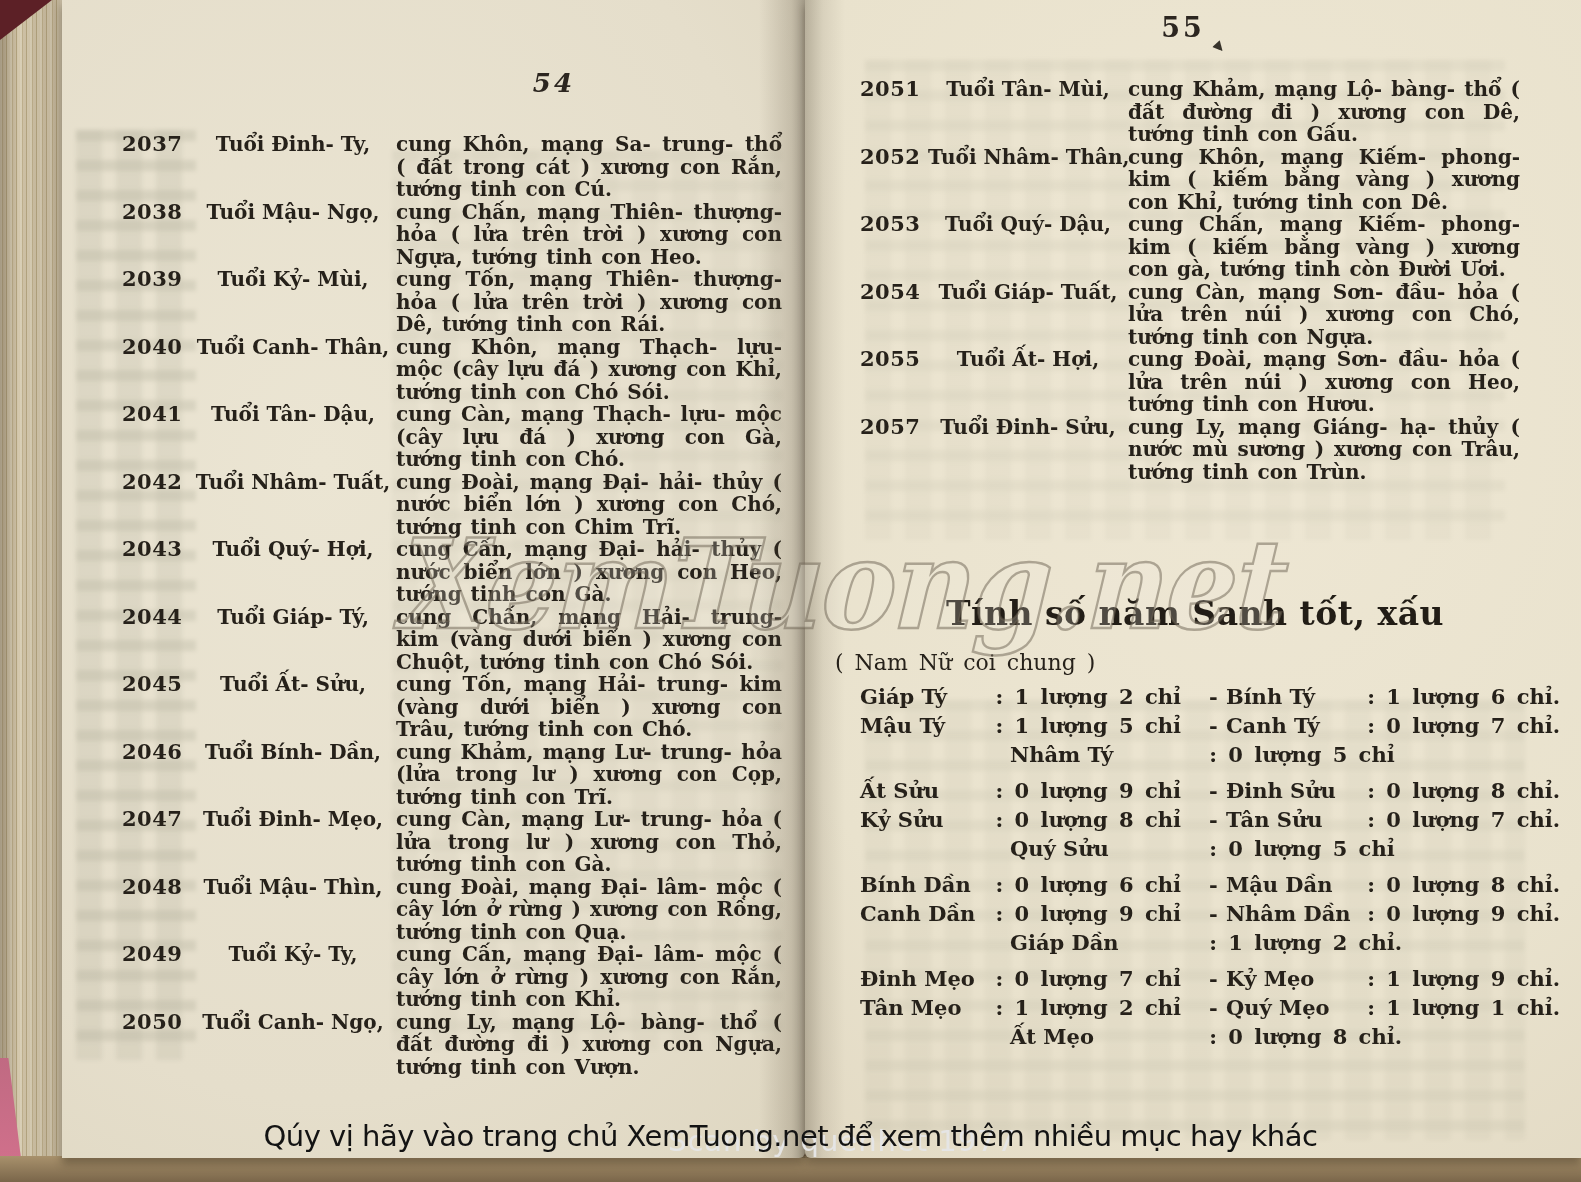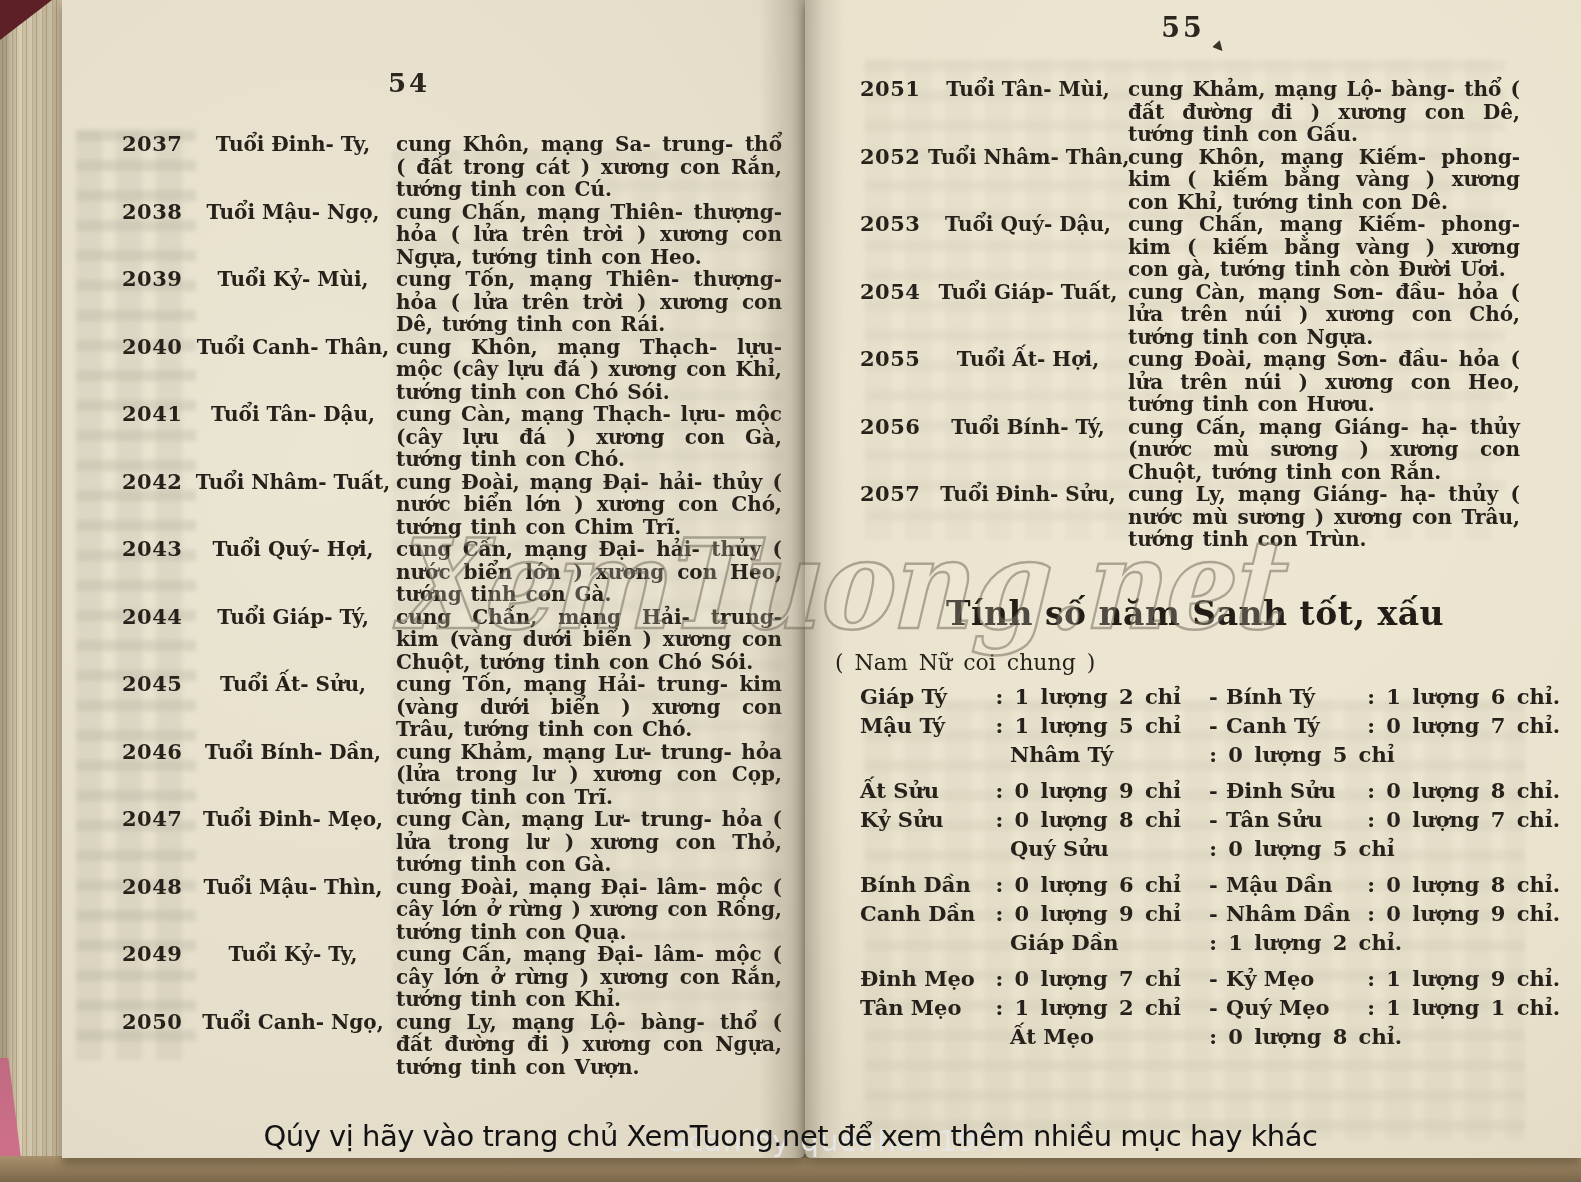--- a/index.html
+++ b/index.html
@@ -51,21 +51,21 @@
     border-radius:0 0 0 6px;
     box-shadow:0 6px 8px rgba(50,40,25,.4);
   }
   .page-right::before{
     content:"";position:absolute;top:0;left:0;width:40px;height:100%;
     background:linear-gradient(90deg,rgba(70,60,42,.30),rgba(70,60,42,.10) 45%,rgba(70,60,42,0));
   }
   .pageno{
     position:absolute;font-weight:bold;font-size:26px;letter-spacing:3px;color:#2c2620;
   }
-  .pageno.left{left:326px;top:68px;width:200px;text-align:left;}
+  .pageno.left{left:313px;top:68px;width:200px;text-align:right;font-style:italic;}
   .pageno.right{left:278px;top:12px;width:200px;text-align:center;font-size:27px;}
   .ink-mark{
     position:absolute;left:408px;top:40px;width:11px;height:10px;background:#241f18;
     clip-path:polygon(50% 0,100% 100%,0 85%);transform:rotate(14deg);opacity:.9;
   }
   
   .entries{position:absolute;font-weight:bold;font-size:20px;line-height:22.5px;}
   .entries-left{left:60px;top:133px;width:665px;}
   .entries-right{left:55px;top:78px;width:705px;}
   .entry{display:flex;align-items:flex-start;}
@@ -252,25 +252,20 @@
     <div class="e-age">Tuổi Giáp- Tuất,</div>
     <div class="e-desc">cung Càn, mạng Sơn- đầu- hỏa ( lửa trên núi ) xương con Chó, tướng tinh con Ngựa.</div>
   </div>
 
   <div class="entry">
     <div class="e-year">2055</div>
     <div class="e-age">Tuổi Ất- Hợi,</div>
     <div class="e-desc">cung Đoài, mạng Sơn- đầu- hỏa ( lửa trên núi ) xương con Heo, tướng tinh con Hươu.</div>
   </div>
 
-  <div class="entry">
-    <div class="e-year">2056</div>
-    <div class="e-age">Tuổi Bính- Tý,</div>
-    <div class="e-desc">cung Cấn, mạng Giáng- hạ- thủy (nước mù sương ) xương con Chuột, tướng tinh con Rắn.</div>
-  </div>
 
   <div class="entry">
     <div class="e-year">2057</div>
     <div class="e-age">Tuổi Đinh- Sửu,</div>
     <div class="e-desc">cung Ly, mạng Giáng- hạ- thủy ( nước mù sương ) xương con Trâu, tướng tinh con Trùn.</div>
   </div>
 </div>
     <div class="section-title">Tính số năm Sanh tốt, xấu</div>
     <div class="section-sub">( Nam Nữ coi chung )</div>
     <div class="measure-list" id="measureList">

